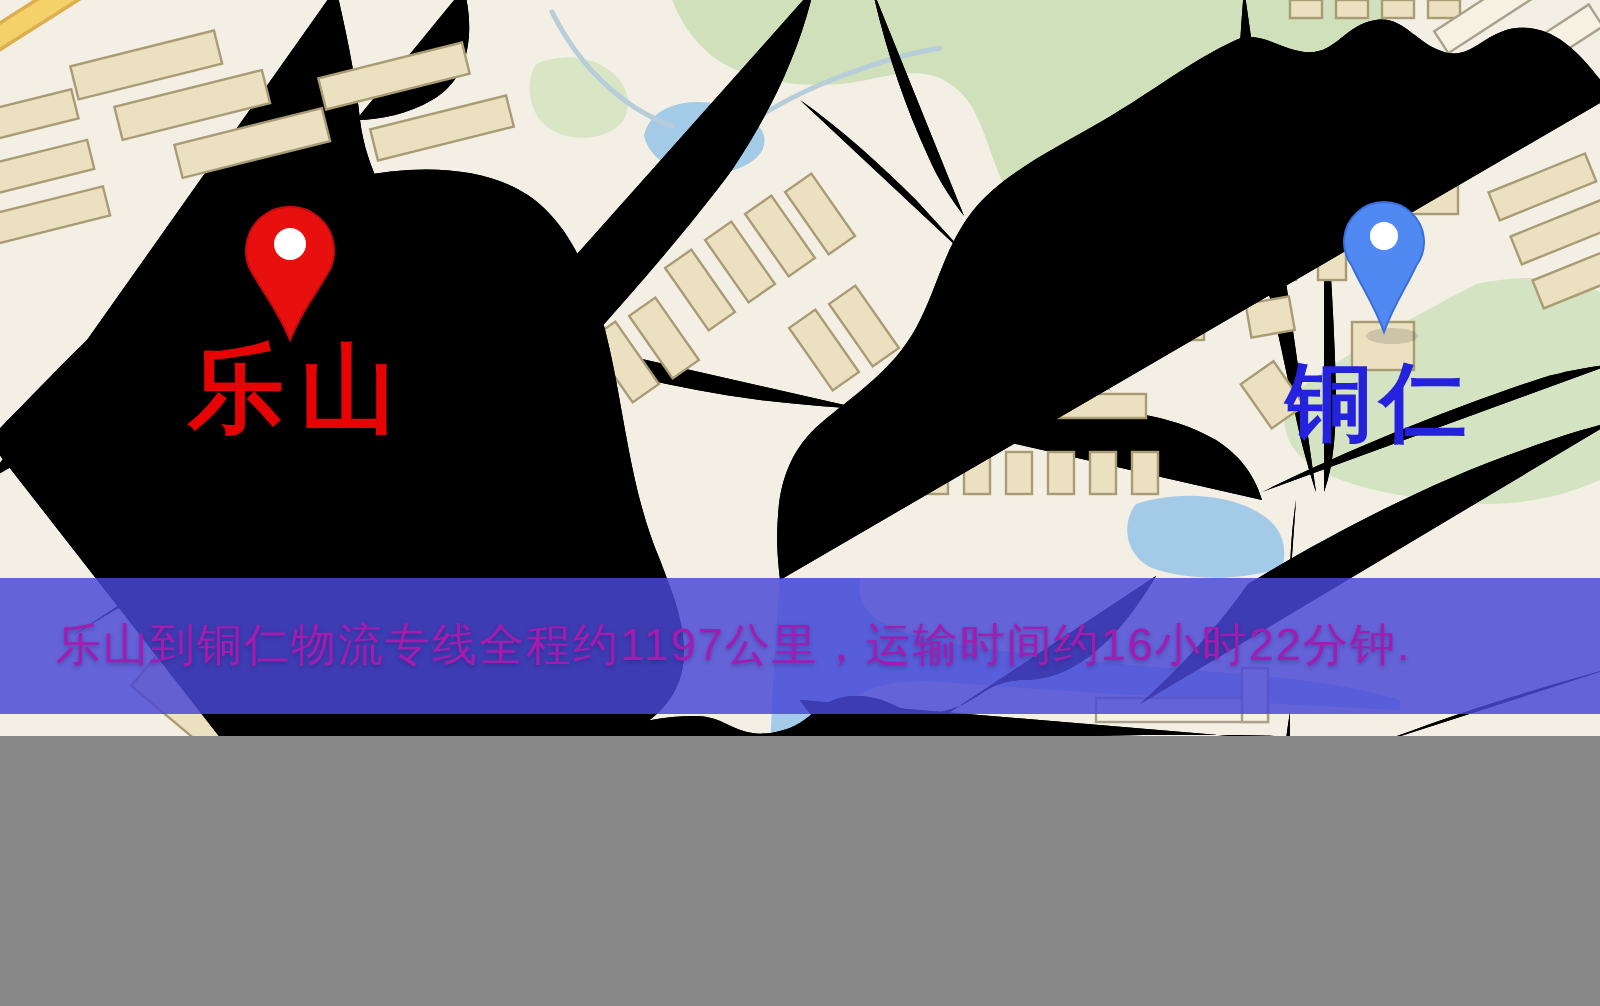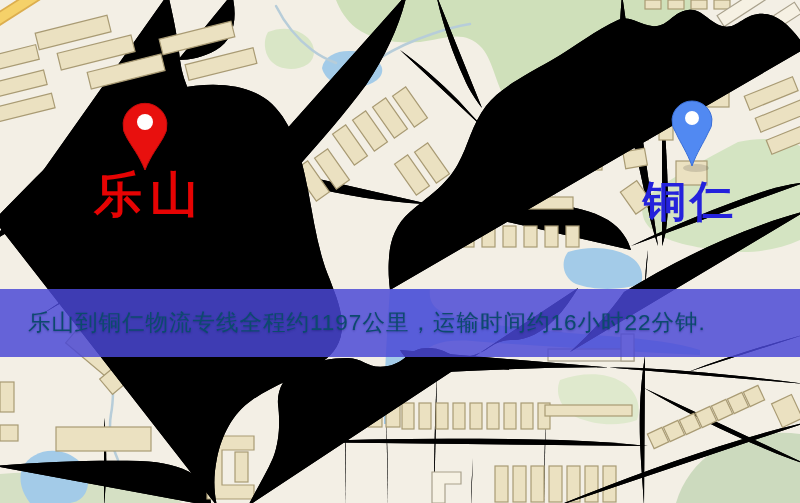--- a/index.html
+++ b/index.html
@@ -1,27 +1,27 @@
 <!DOCTYPE html>
 <html><head>
 <meta charset="utf-8">
 <style>
   html,body{margin:0;padding:0;background:#888;}
-  .stage{position:relative;width:800px;height:503px;overflow:hidden;background:#f3efe5;
+  .stage{position:relative;width:800px;height:368px;overflow:hidden;background:#f3efe5;
          font-family:"Liberation Sans","DejaVu Sans",sans-serif;}
   .stage svg{position:absolute;left:0;top:0;display:block;}
   .road-casing path{fill:none;stroke:#dcae4e;stroke-width:13;stroke-linecap:round;stroke-linejoin:round;}
   .road-fill path{fill:none;stroke:#f5d169;stroke-width:9.5;stroke-linecap:round;stroke-linejoin:round;}
   .stream path{fill:none;stroke:#b7cdd9;stroke-width:2.5;stroke-linecap:round;}
   .bld{fill:#ebe1c1;stroke:#a99b74;stroke-width:1.2;}
   .bld-light{fill:#f6f1e3;stroke:#a9a18c;stroke-width:1.2;}
   .banner{position:absolute;left:0;top:289px;width:800px;height:68px;
           background:rgba(74,71,213,0.84);display:flex;align-items:center;
           box-sizing:border-box;padding:0 10px 2px 28px;z-index:5;}
-  .banner span{color:#0c4a6e;font-size:22.5px;letter-spacing:1px;white-space:nowrap;
+  .banner span{color:#a21caf;font-size:22.5px;letter-spacing:1px;white-space:nowrap;
                text-shadow:0 1px 2px rgba(20,20,90,0.35);}
   .city-label{font-weight:bold;}
   .label-origin{font-size:48px;letter-spacing:8px;}
   .label-dest{font-size:43px;letter-spacing:4px;}
 </style>
 </head>
 <body>
 
 <div class="stage">
   <svg width="800" height="503" viewBox="0 0 800 503">

